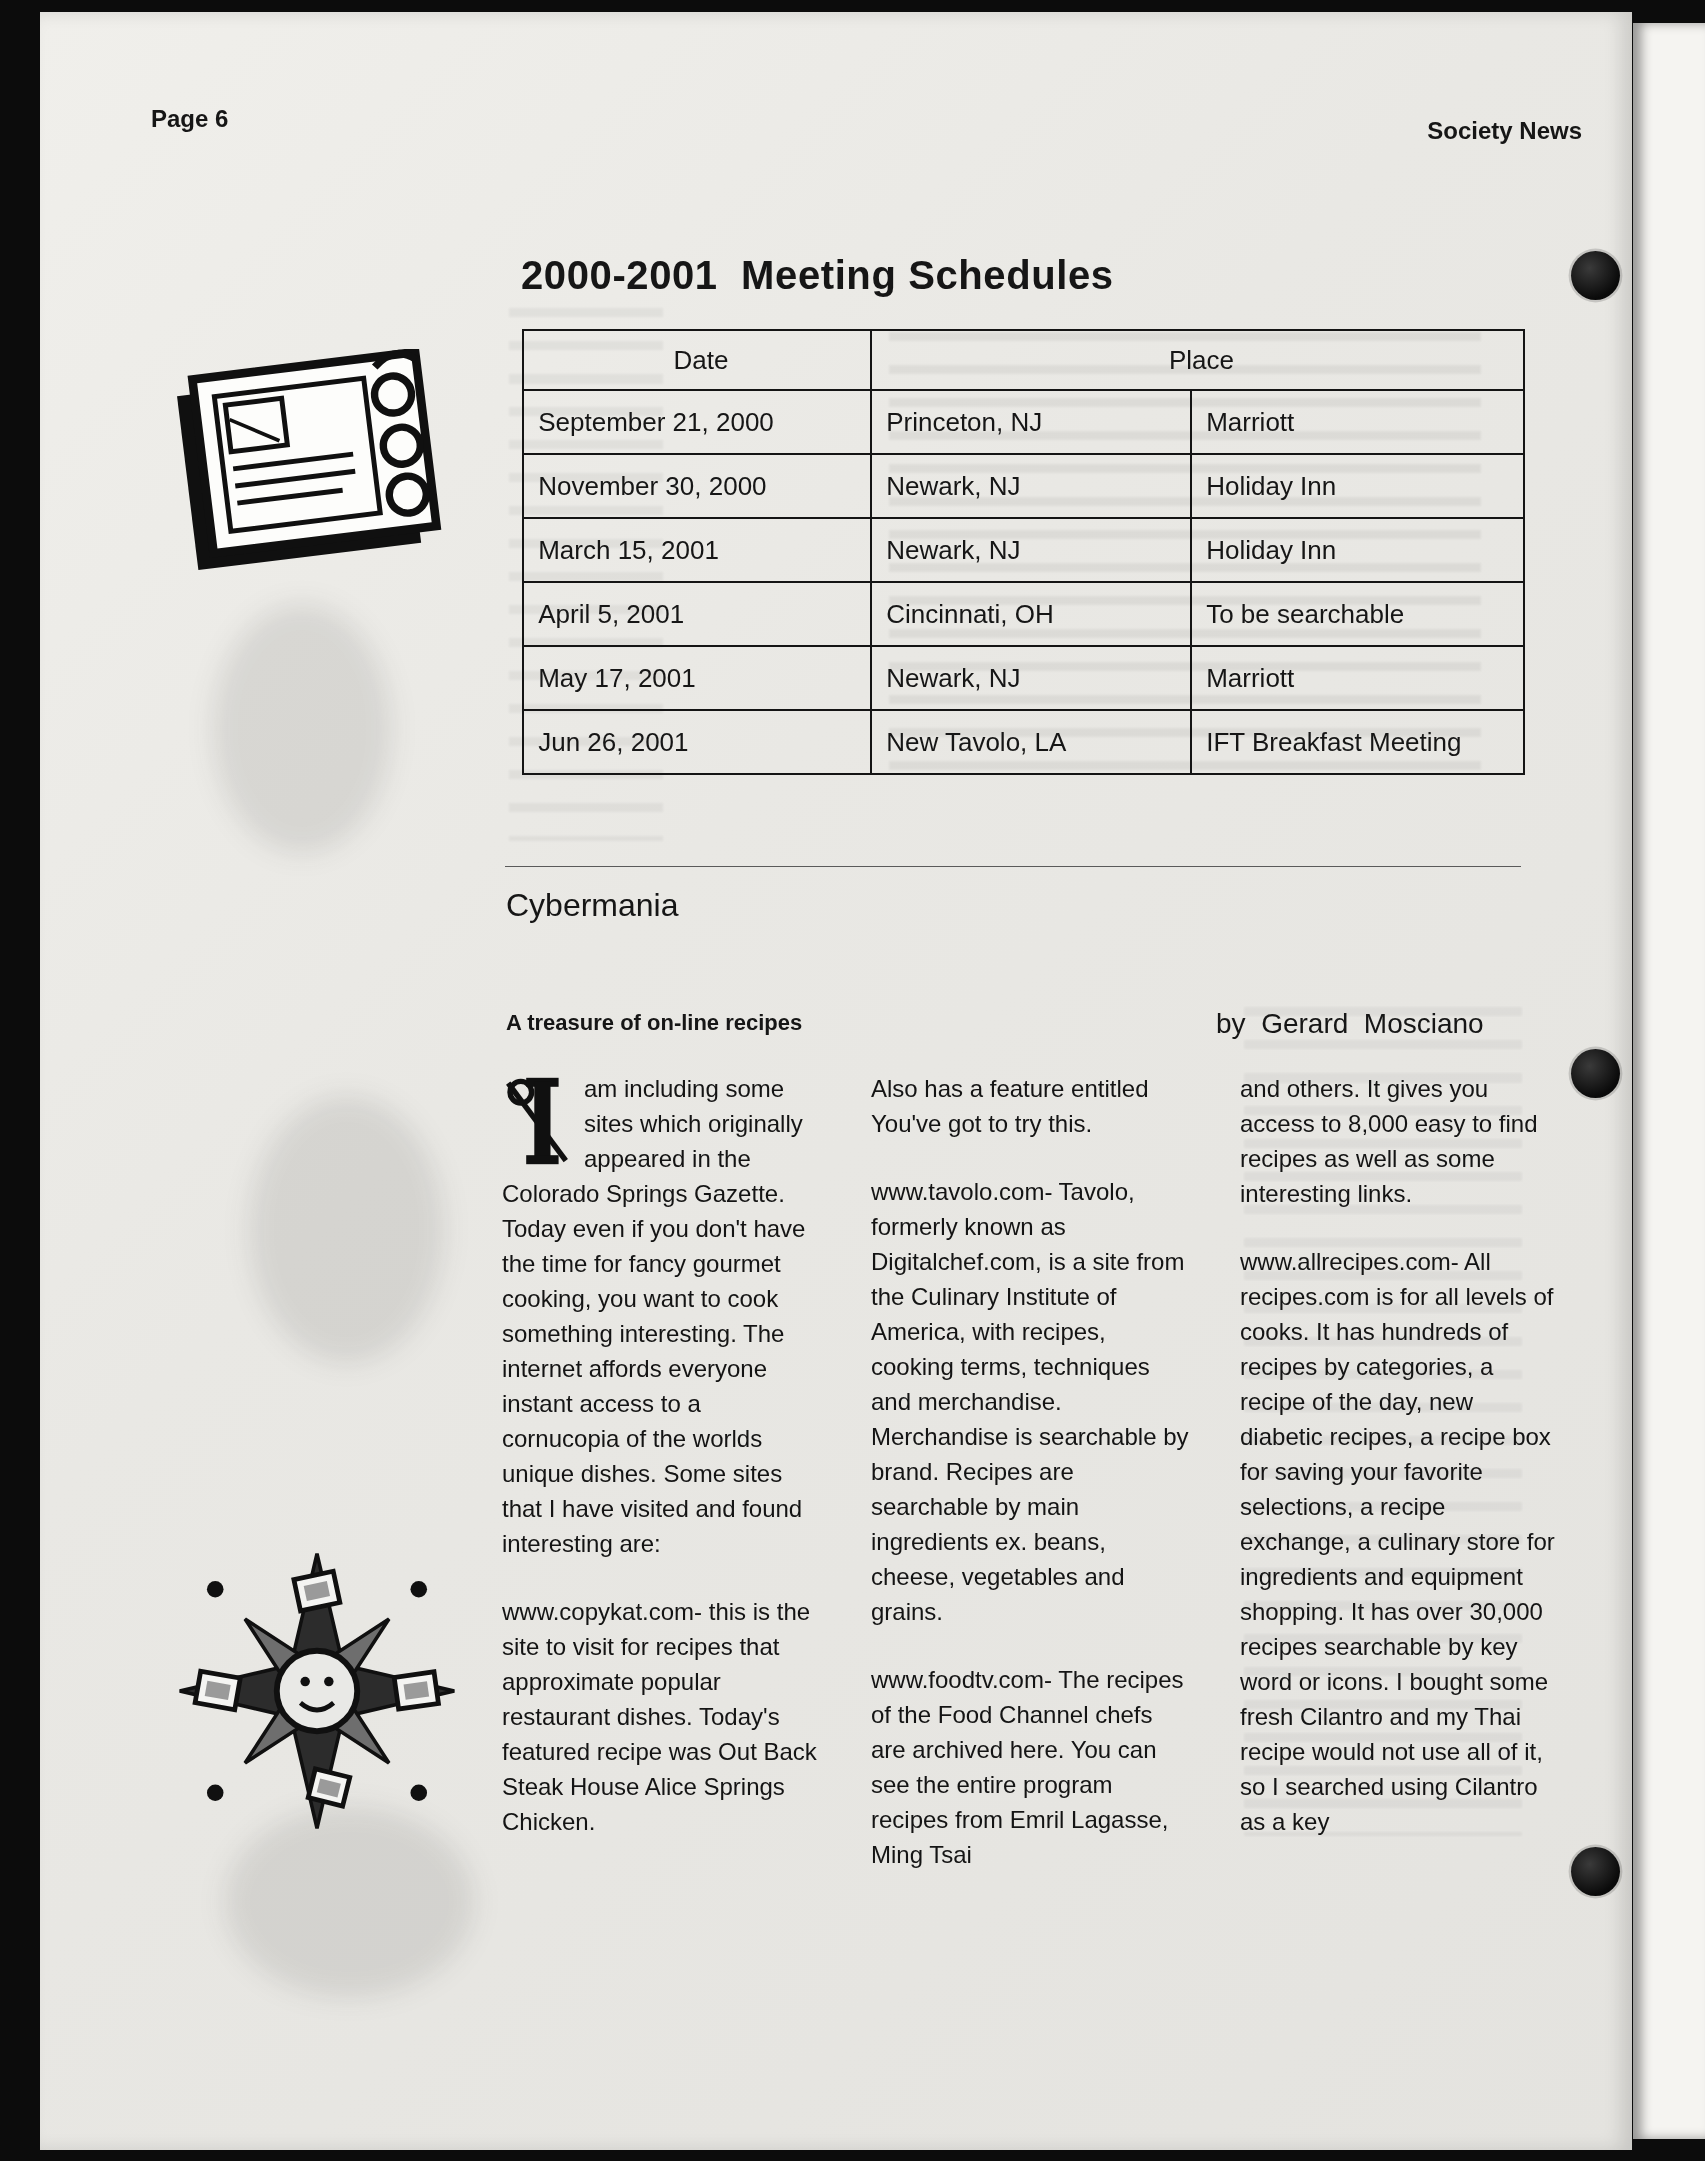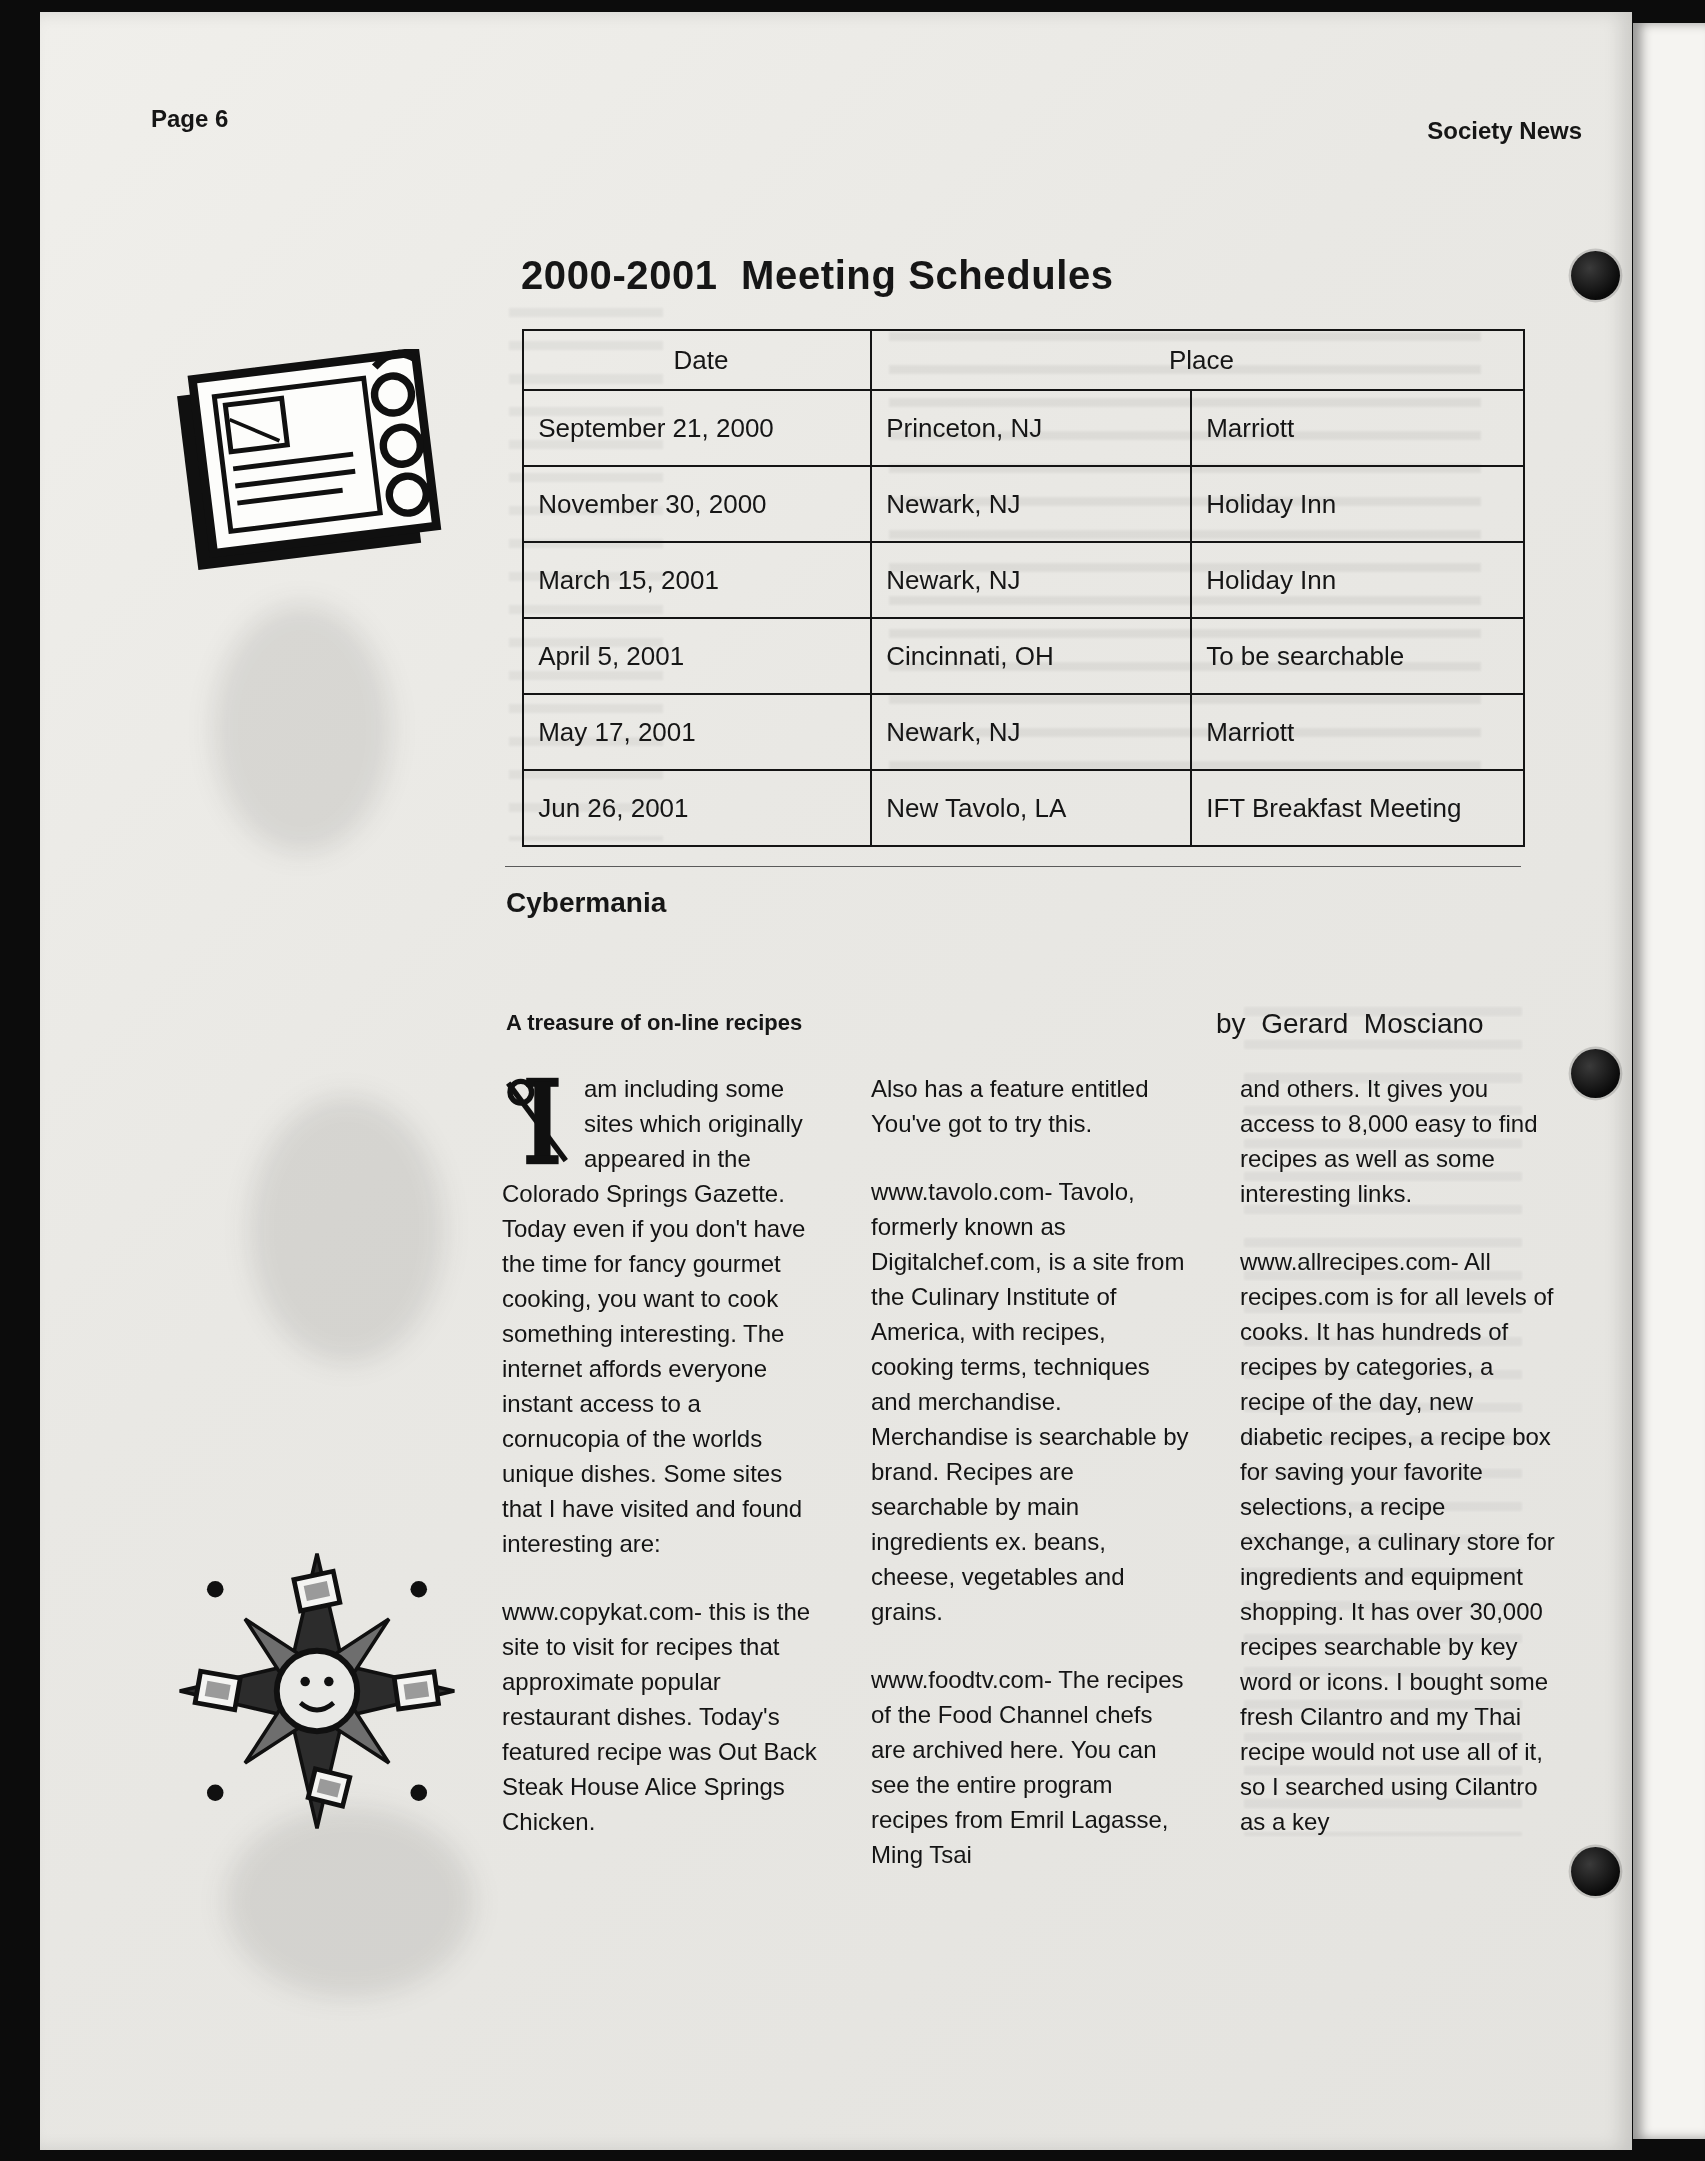--- a/index.html
+++ b/index.html
@@ -50,31 +50,31 @@
 
   table.sched {
     position:absolute; left:522px; top:329px; width:1001px;
     border-collapse:collapse; table-layout:fixed;
   }
   table.sched th, table.sched td {
     border:2.4px solid #141414; font-size:26px; font-weight:normal;
     padding:8.3px 6px 8.3px 14.2px; vertical-align:middle; background:transparent;
   }
   table.sched th { text-align:center; height:60px; padding-left:14px; }
-  table.sched td { height:76px; }
+  table.sched td { height:64px; }
   col.c1 { width:348px; } col.c2 { width:320px; } col.c3 { width:333px; }
 
   .divider {
     position:absolute; left:505px; top:866px; width:1016px; height:0;
     border-top:1.8px solid #5a5a5a;
   }
 
   .cyber-title {
     position:absolute; left:506px; top:887px;
-    font-size:28px; font-weight:bold;
+    font-size:32px; font-weight:normal;
   }
   .cyber-sub {
     position:absolute; left:506px; top:1010px;
     font-size:22px; font-weight:bold;
   }
   .cyber-byline {
     position:absolute; left:1216px; top:1008px;
     font-size:28px; font-weight:normal; white-space:pre-wrap;
   }
 

